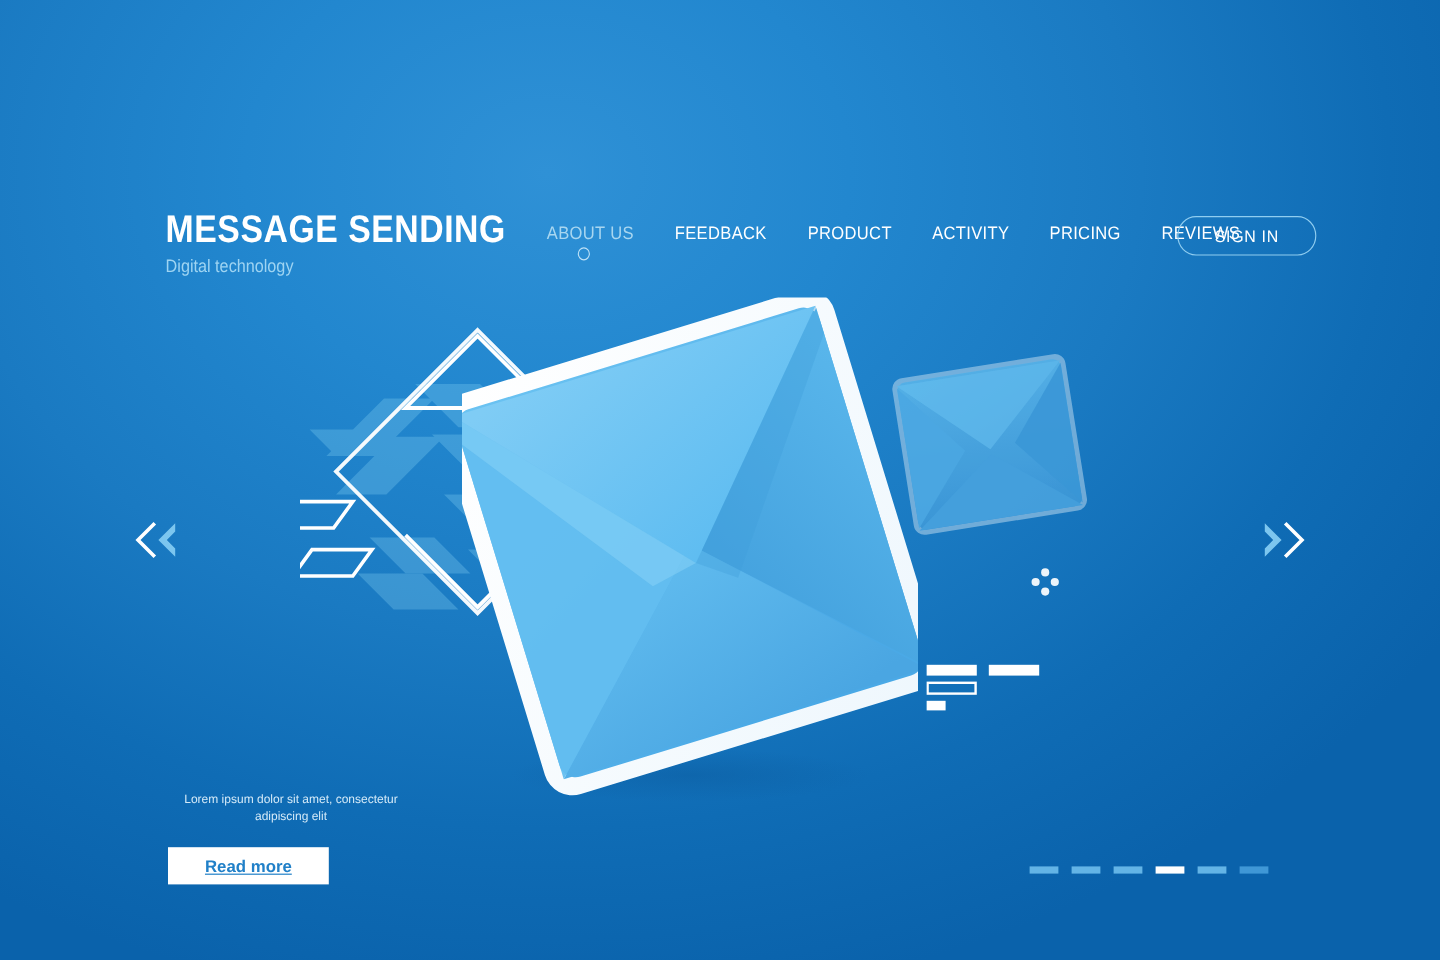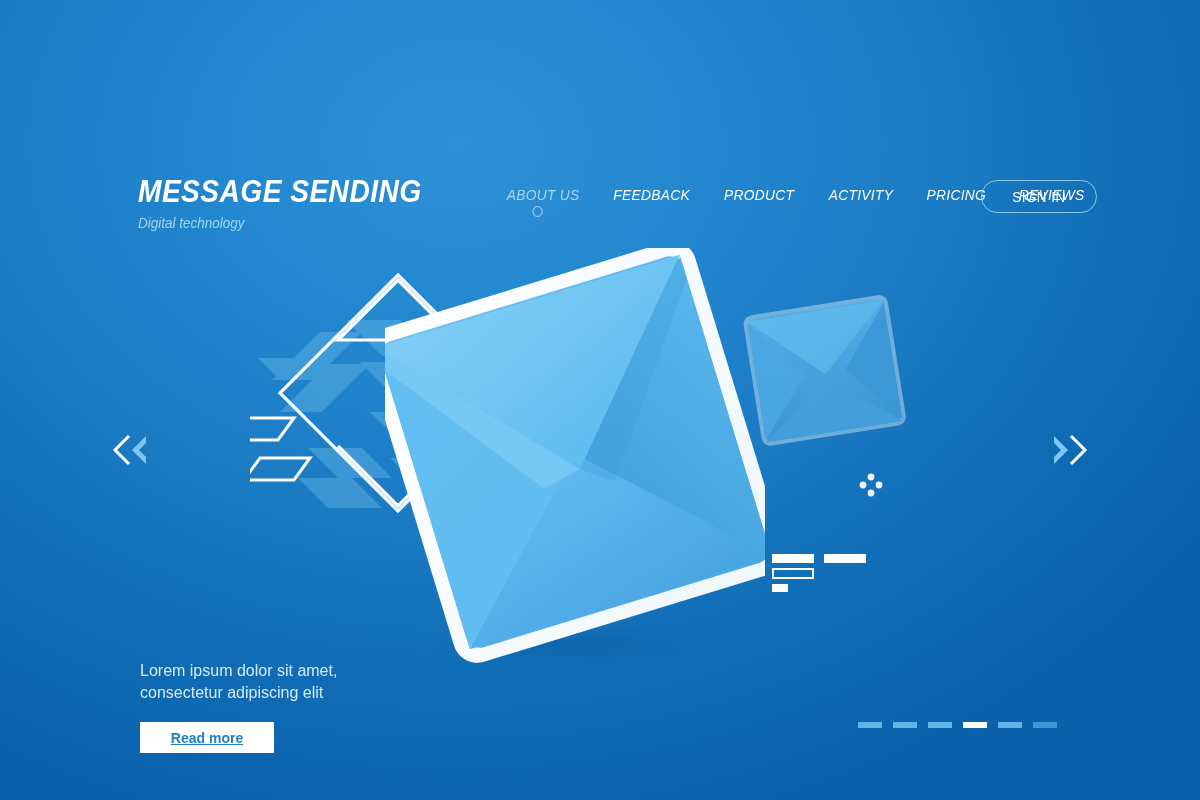--- a/index.html
+++ b/index.html
@@ -12,42 +12,42 @@
 
   
   .stage {
     position:absolute; inset:0;
     background:
       radial-gradient(ellipse 900px 700px at 38% 18%, #2f91d6 0%, #2287cf 28%, #1a7ac2 55%, #0f6cb5 78%, #0a62ab 100%);
     overflow:hidden;
   }
 
   
-  .brand { position:absolute; left:138px; top:175px;font-style:italic; }
+  .brand { position:absolute; left:138px; top:175px; }
   .brand-title {
     color:#ffffff;
     font-size:32px;
     font-weight:bold;
     letter-spacing:0.5px;
     line-height:1;
     transform: scaleX(0.88);
     transform-origin: left center;
     font-stretch: condensed;
   }
   .brand-sub {
     color:#9ed4f2;
     font-size:15px;
     margin-top:7px;
     transform: scaleX(0.9);
     transform-origin:left center;
   }
 
   .nav {
-    position:absolute; left:503px; top:186px;
-    display:flex; align-items:center; gap:0;font-style:italic;
+    position:absolute; left:452px; top:186px;
+    display:flex; align-items:center; gap:0;
   }
   .nav-item {
     color:#ffffff;
     font-size:15px;
     letter-spacing:0.3px;
     padding:0 14px;
     position:relative;
     cursor:pointer;
     white-space:nowrap;
     transform:scaleX(0.92);
@@ -88,22 +88,23 @@
   .env-small { position:absolute; left:742px; top:282px; width:170px; height:180px; }
 
   
   .dots4 { position:absolute; left:858px; top:472px; width:26px; height:26px; }
   .bars  { position:absolute; left:772px; top:552px; width:100px; height:46px; }
 
   
   .copy { position:absolute; left:140px; top:660px; width:205px; }
   .copy-text {
     color:#d4eaf8;
-    font-size:16px;
+    font-size:10px;
     line-height:1.35;
+    text-align:center;
   }
   .read-more {
     margin-top:19px;
     width:134px; height:31px;
     background:#ffffff;
     color:#2180c8;
     font-size:14px;
     font-weight:bold;
     display:flex; align-items:center; justify-content:center;
     cursor:pointer;

